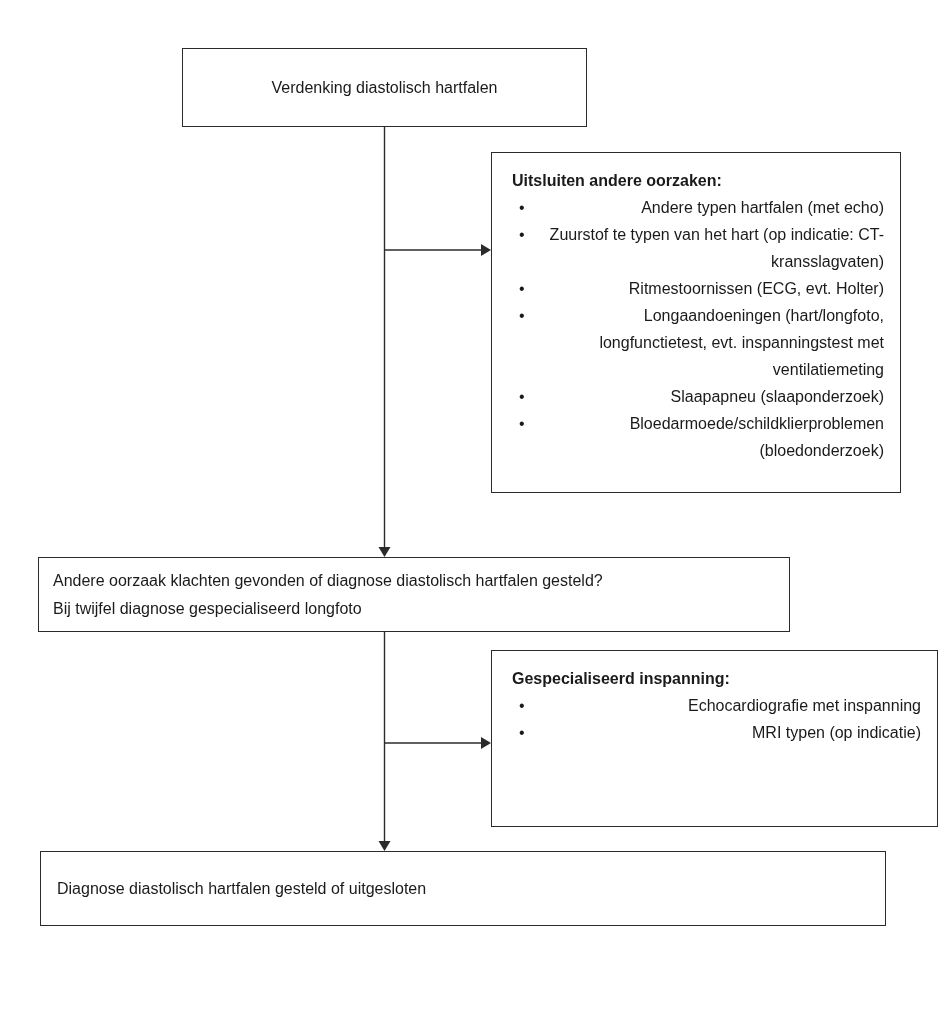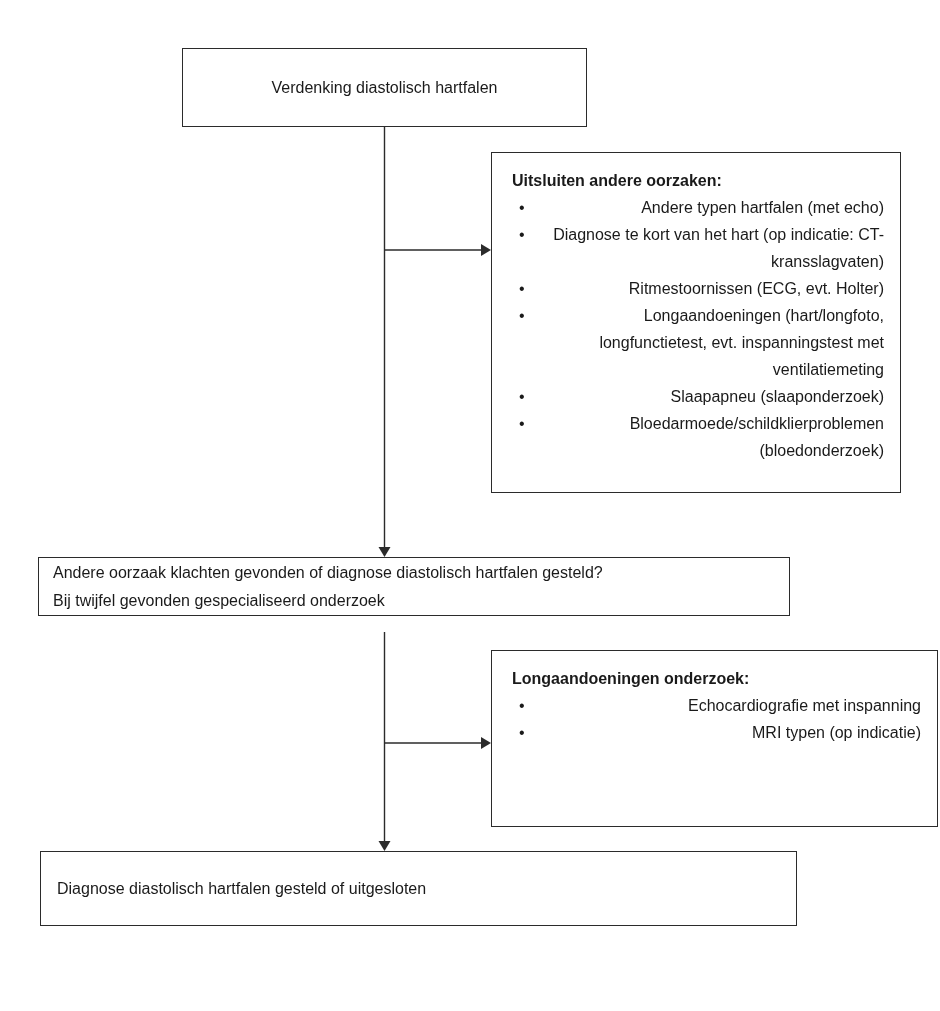--- a/index.html
+++ b/index.html
@@ -26,31 +26,31 @@
   .box--start {
     left: 182px; top: 48px; width: 405px; height: 79px;
     display: flex; align-items: center; justify-content: center;
     text-align: center;
   }
   .box--exclude {
     left: 491px; top: 152px; width: 410px; height: 341px;
     padding: 14px 16px 17px 20px;
   }
   .box--decision {
-    left: 38px; top: 557px; width: 752px; height: 59px;
+    left: 38px; top: 557px; width: 752px; height: 75px;
     display: flex; flex-direction: column; justify-content: center;
     padding-left: 14px; padding-right: 8px;
     line-height: 28px;
   }
   .box--specialized {
     left: 491px; top: 650px; width: 447px; height: 177px;
     padding: 14px 16px 10px 20px;
   }
   .box--final {
-    left: 40px; top: 851px; width: 757px; height: 75px;
+    left: 40px; top: 851px; width: 846px; height: 75px;
     display: flex; align-items: center;
     padding-left: 16px; padding-right: 8px;
   }
   .box-title {
     font-weight: bold;
     line-height: 27px;
   }
   ul.bullets {
     margin: 0;
     padding: 0;
@@ -81,35 +81,35 @@
 <div class="canvas">
 
   <div class="box box--start">
     <span>Verdenking diastolisch hartfalen</span>
   </div>
 
   <div class="box box--exclude">
     <div class="box-title">Uitsluiten andere oorzaken:</div>
     <ul class="bullets">
       <li>Andere typen hartfalen (met echo)</li>
-      <li>Diagnose te kort van het hart (op indicatie: CT-kransslagvaten)</li>
+      <li>Zuurstof te typen van het hart (op indicatie: CT-kransslagvaten)</li>
       <li>Ritmestoornissen (ECG, evt. Holter)</li>
       <li>Longaandoeningen (hart/longfoto, longfunctietest, evt. inspanningstest met ventilatiemeting</li>
       <li>Slaapapneu (slaaponderzoek)</li>
       <li>Bloedarmoede/schildklierproblemen (bloedonderzoek)</li>
     </ul>
   </div>
 
   <div class="box box--decision">
     <div>Andere oorzaak klachten gevonden of diagnose diastolisch hartfalen gesteld?</div>
-    <div>Bij twijfel gevonden gespecialiseerd onderzoek</div>
+    <div>Bij twijfel diagnose gespecialiseerd longfoto</div>
   </div>
 
   <div class="box box--specialized">
-    <div class="box-title">Longaandoeningen onderzoek:</div>
+    <div class="box-title">Gespecialiseerd inspanning:</div>
     <ul class="bullets">
       <li>Echocardiografie met inspanning</li>
       <li>MRI typen (op indicatie)</li>
     </ul>
   </div>
 
   <div class="box box--final">
     <span>Diagnose diastolisch hartfalen gesteld of uitgesloten</span>
   </div>
 

